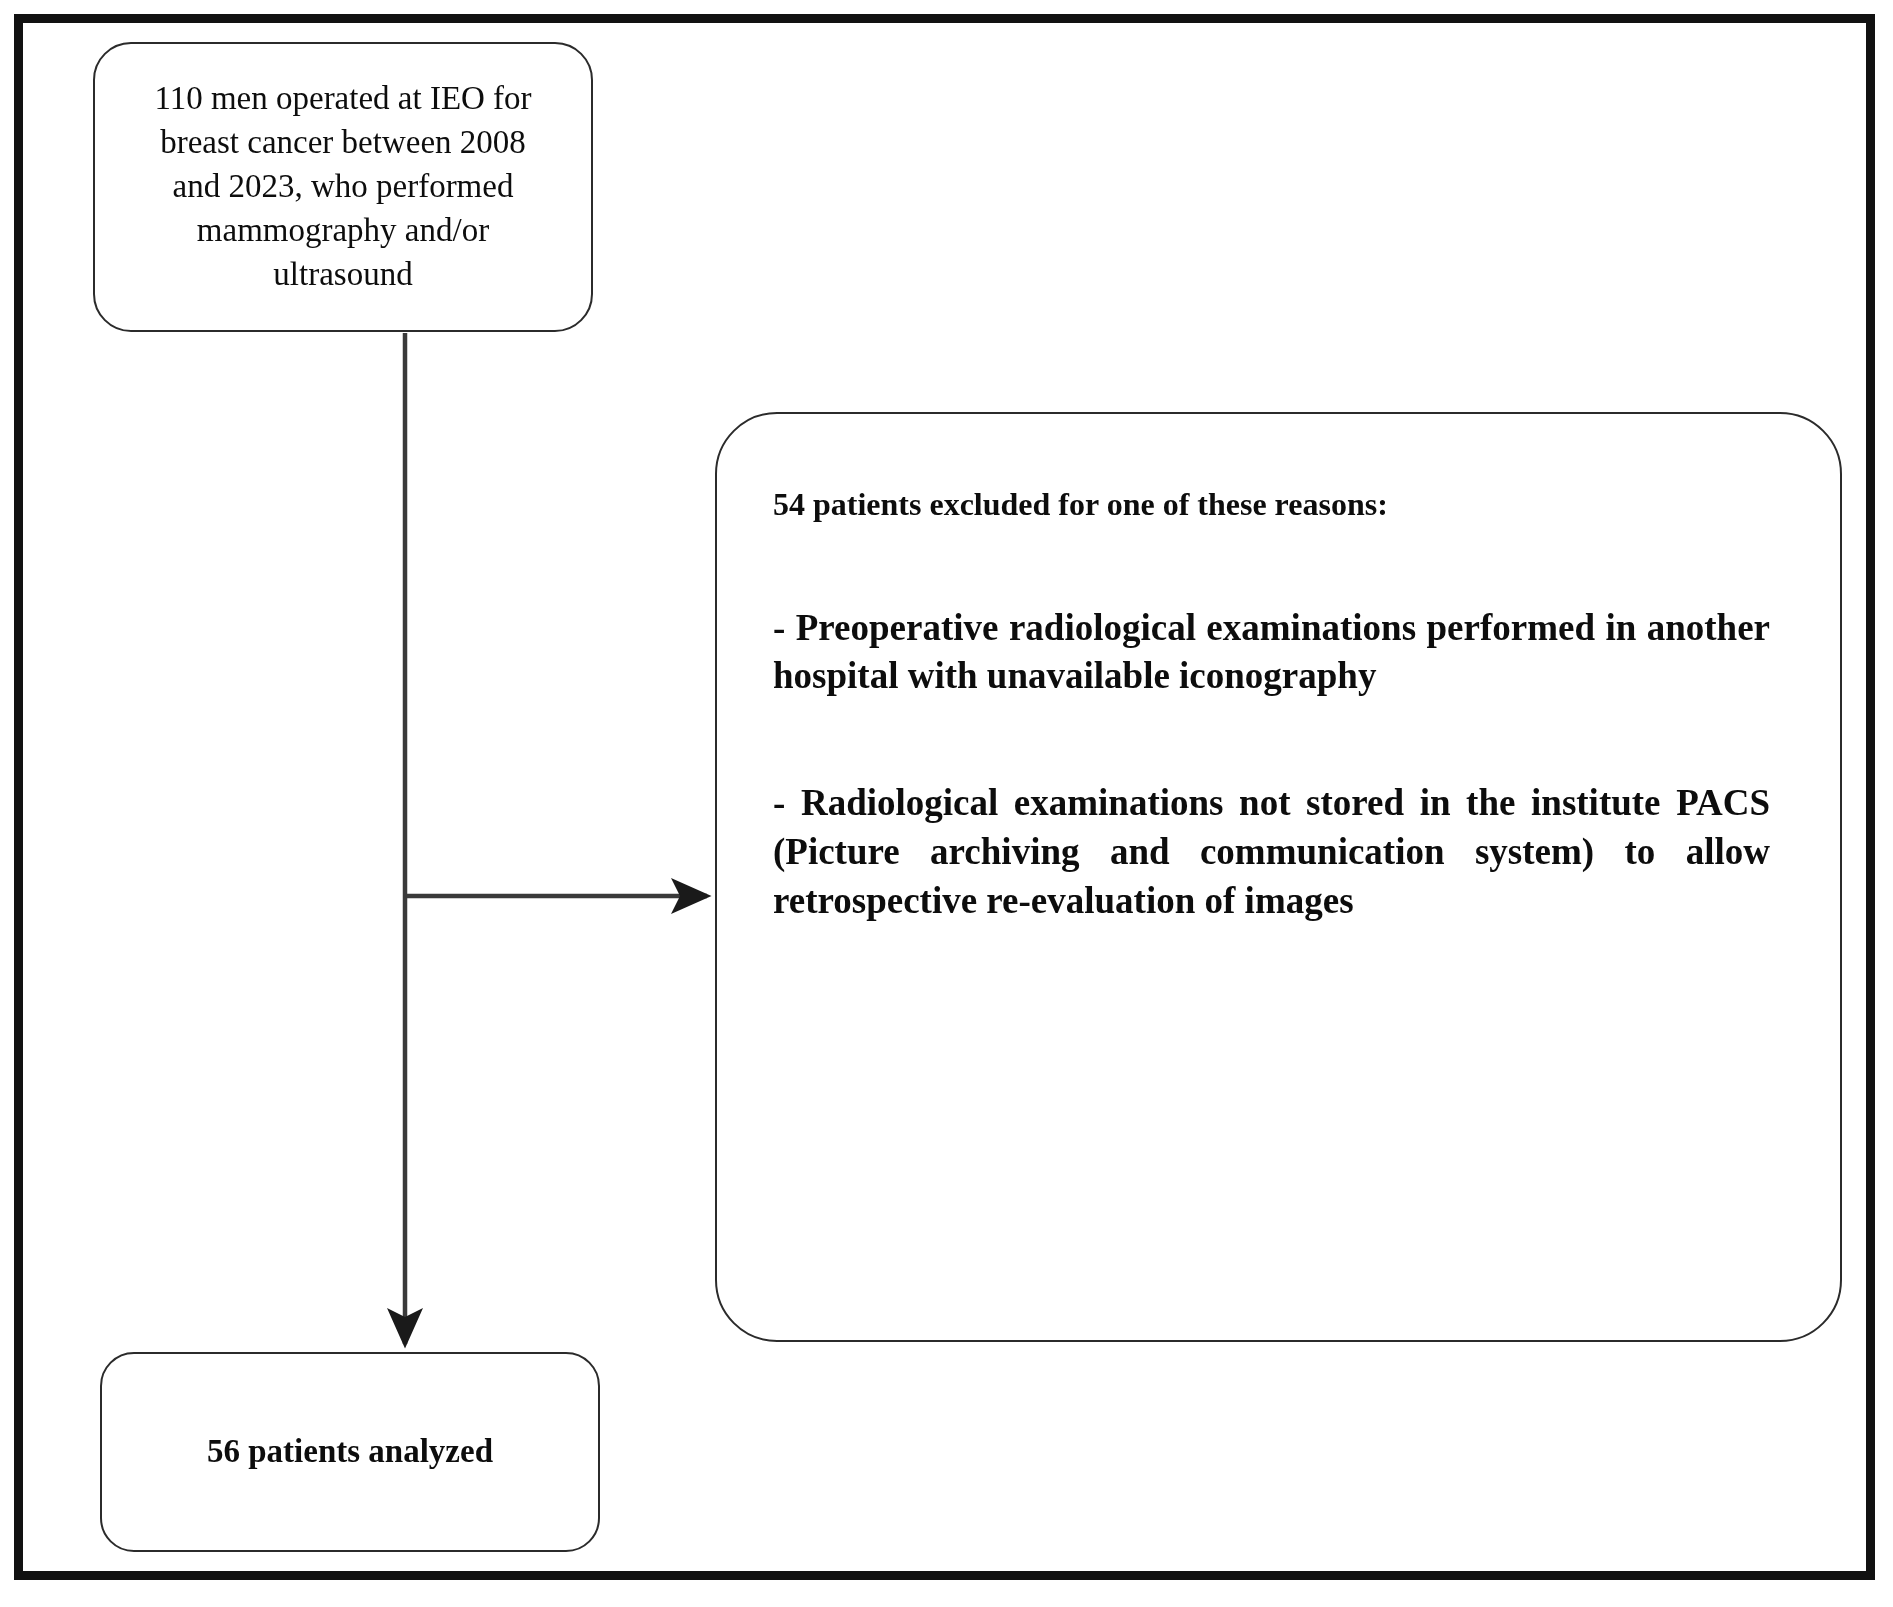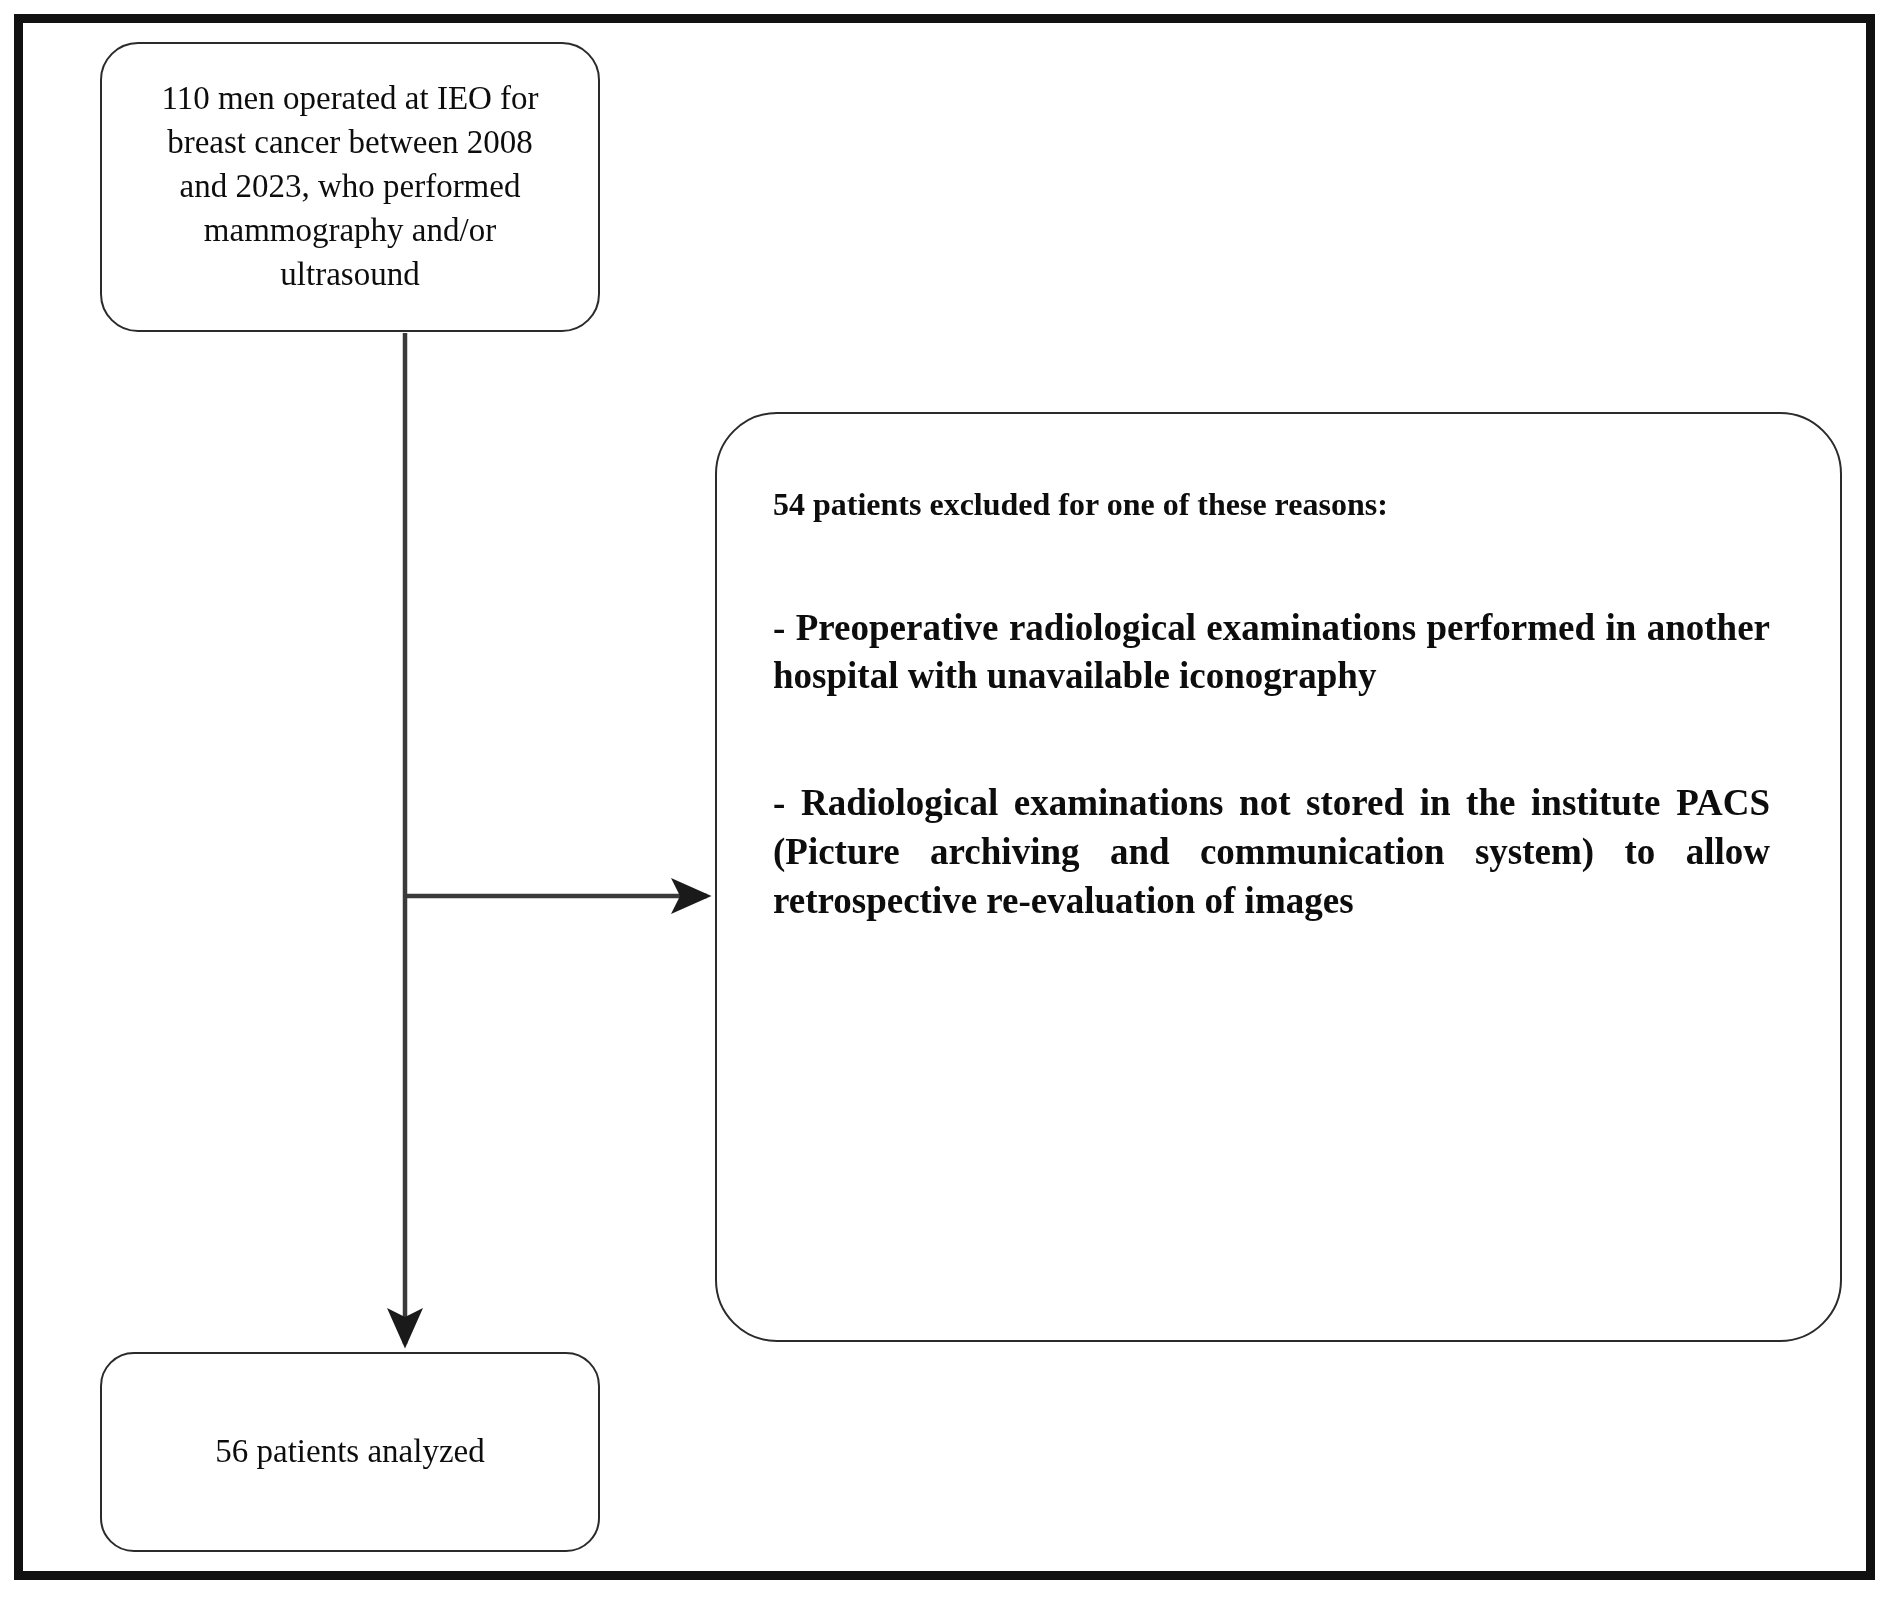--- a/index.html
+++ b/index.html
@@ -40,21 +40,21 @@
   }
   
   .flow-box {
     position: absolute;
     box-sizing: border-box;
     border: 2px solid #2b2b2b;
     background: #ffffff;
     border-radius: 38px;
   }
   #box-source {
-    left: 100px;
+    left: 93px;
     top: 42px;
     width: 500px;
     height: 290px;
     display: flex;
     align-items: center;
     justify-content: center;
     padding: 8px 46px;
   }
   #box-source .box-text {
     text-align: center;
@@ -90,20 +90,21 @@
   #box-analyzed {
     left: 100px;
     top: 1352px;
     width: 500px;
     height: 200px;
     border-radius: 34px;
     display: flex;
     align-items: center;
     justify-content: center;
     padding: 10px 30px;
+    font-weight: bold;
   }
   #box-analyzed .box-text {
     text-align: center;
     font-size: 33px;
     line-height: 1.33;
     color: #0d0d0d;
   }
 </style>
 </head>
 <body>

